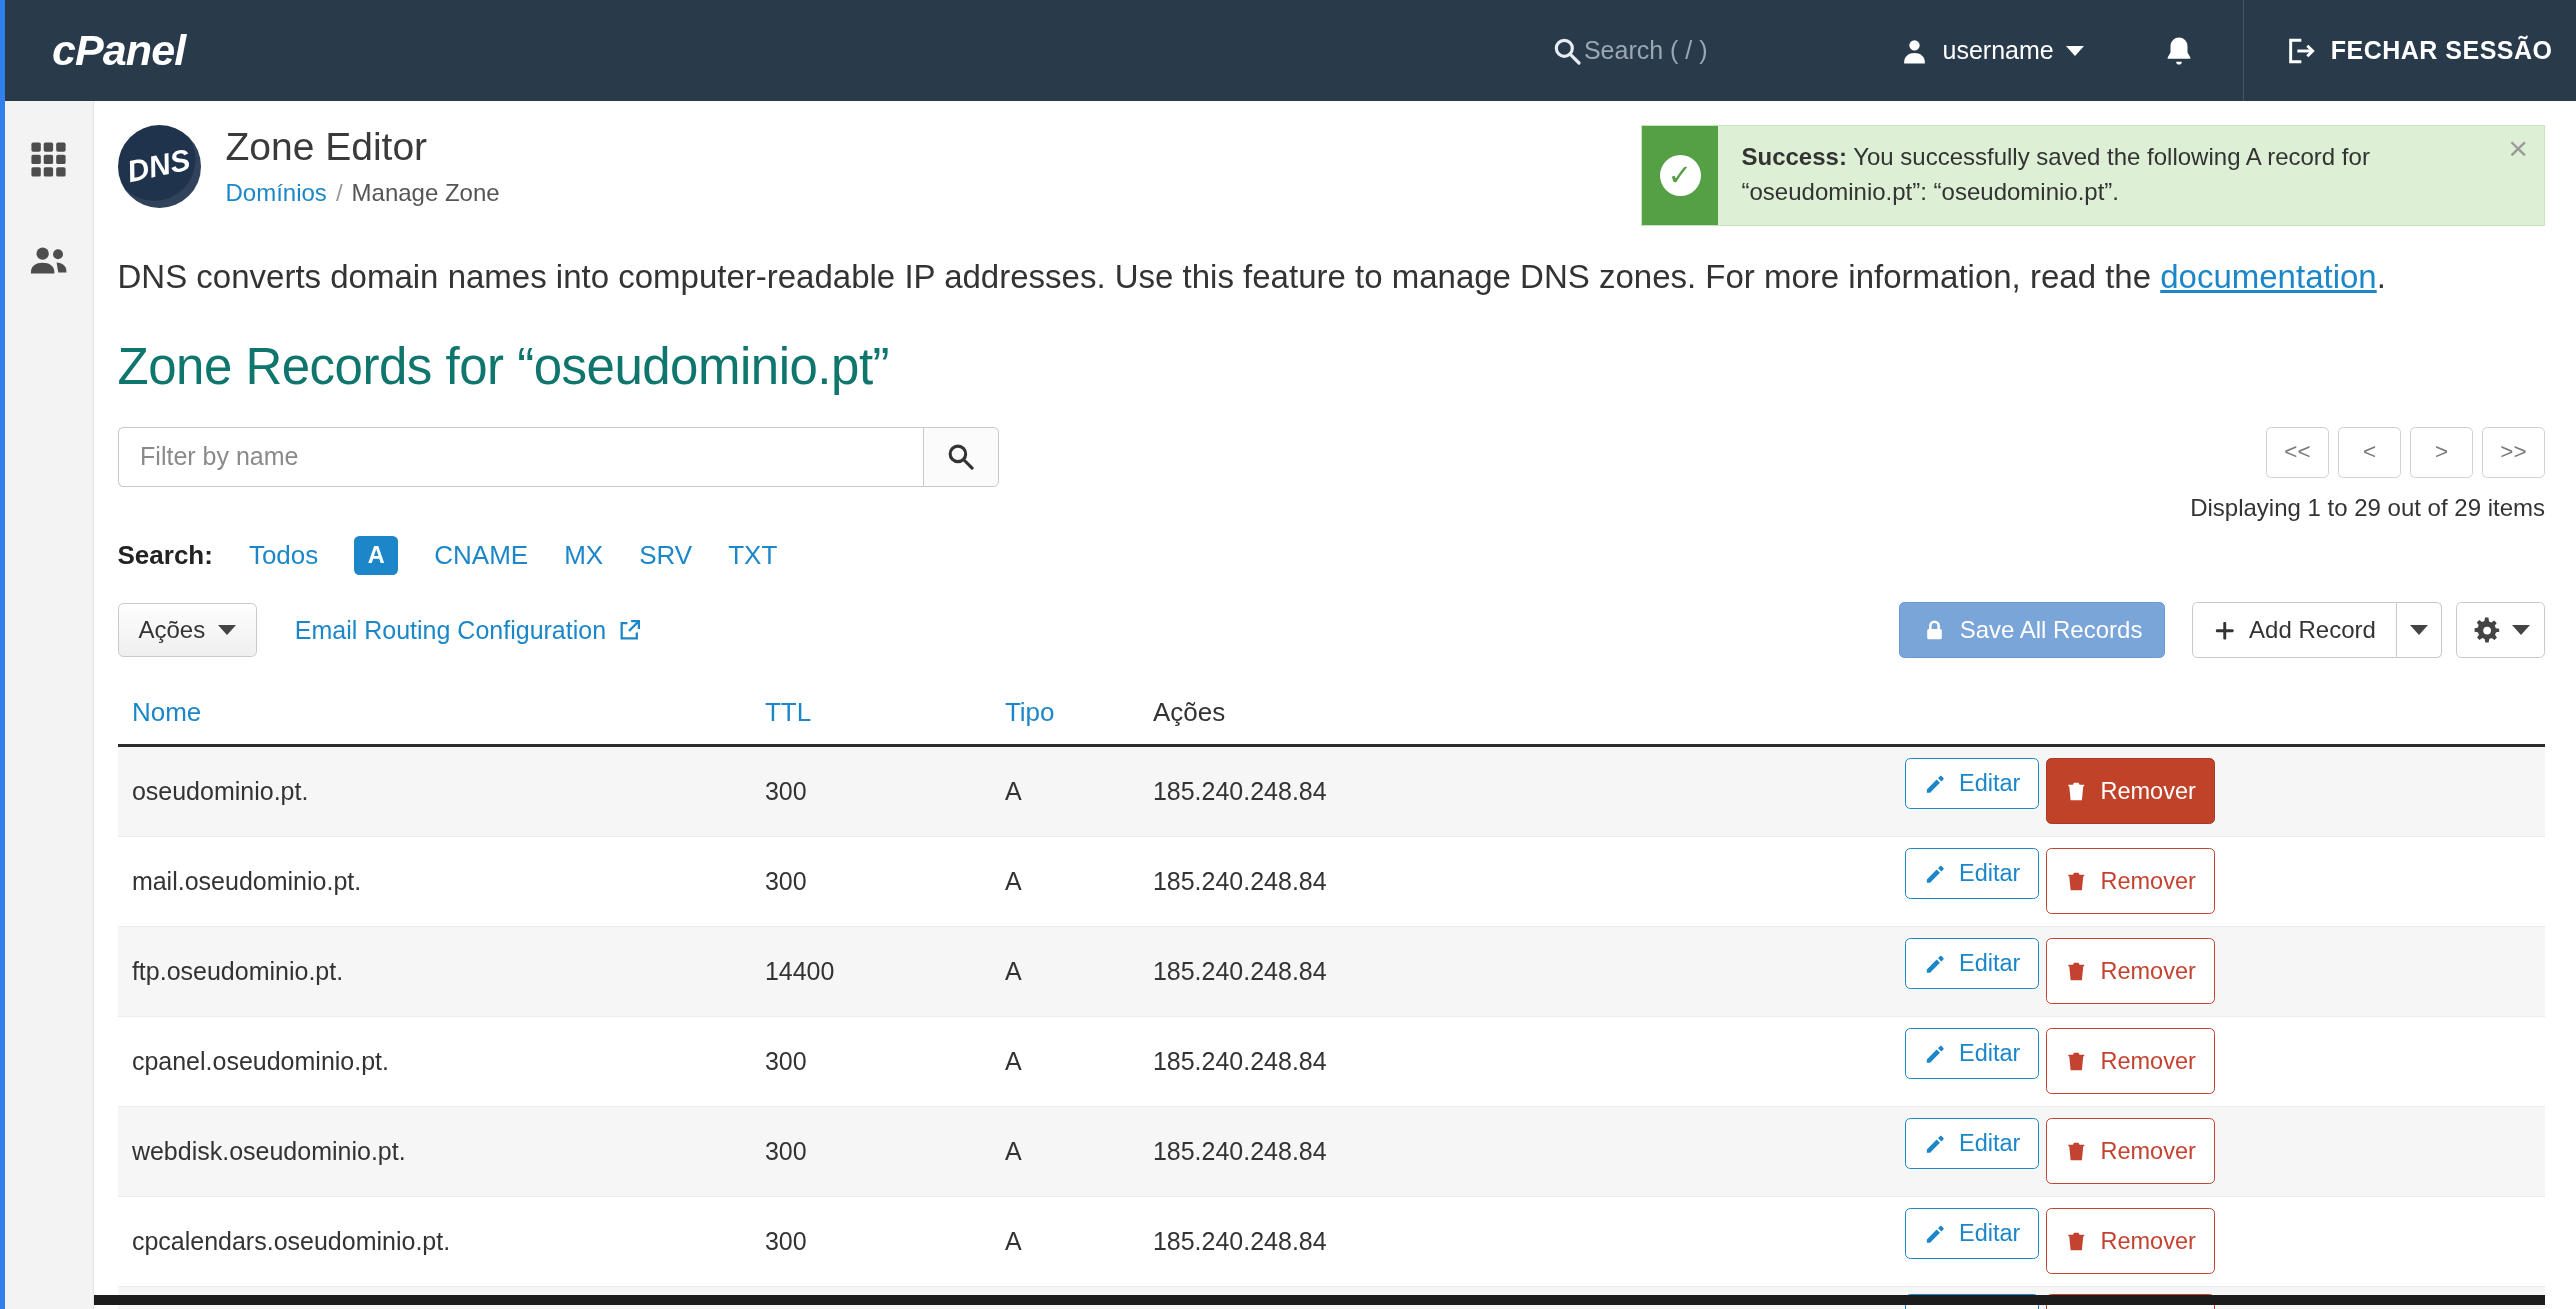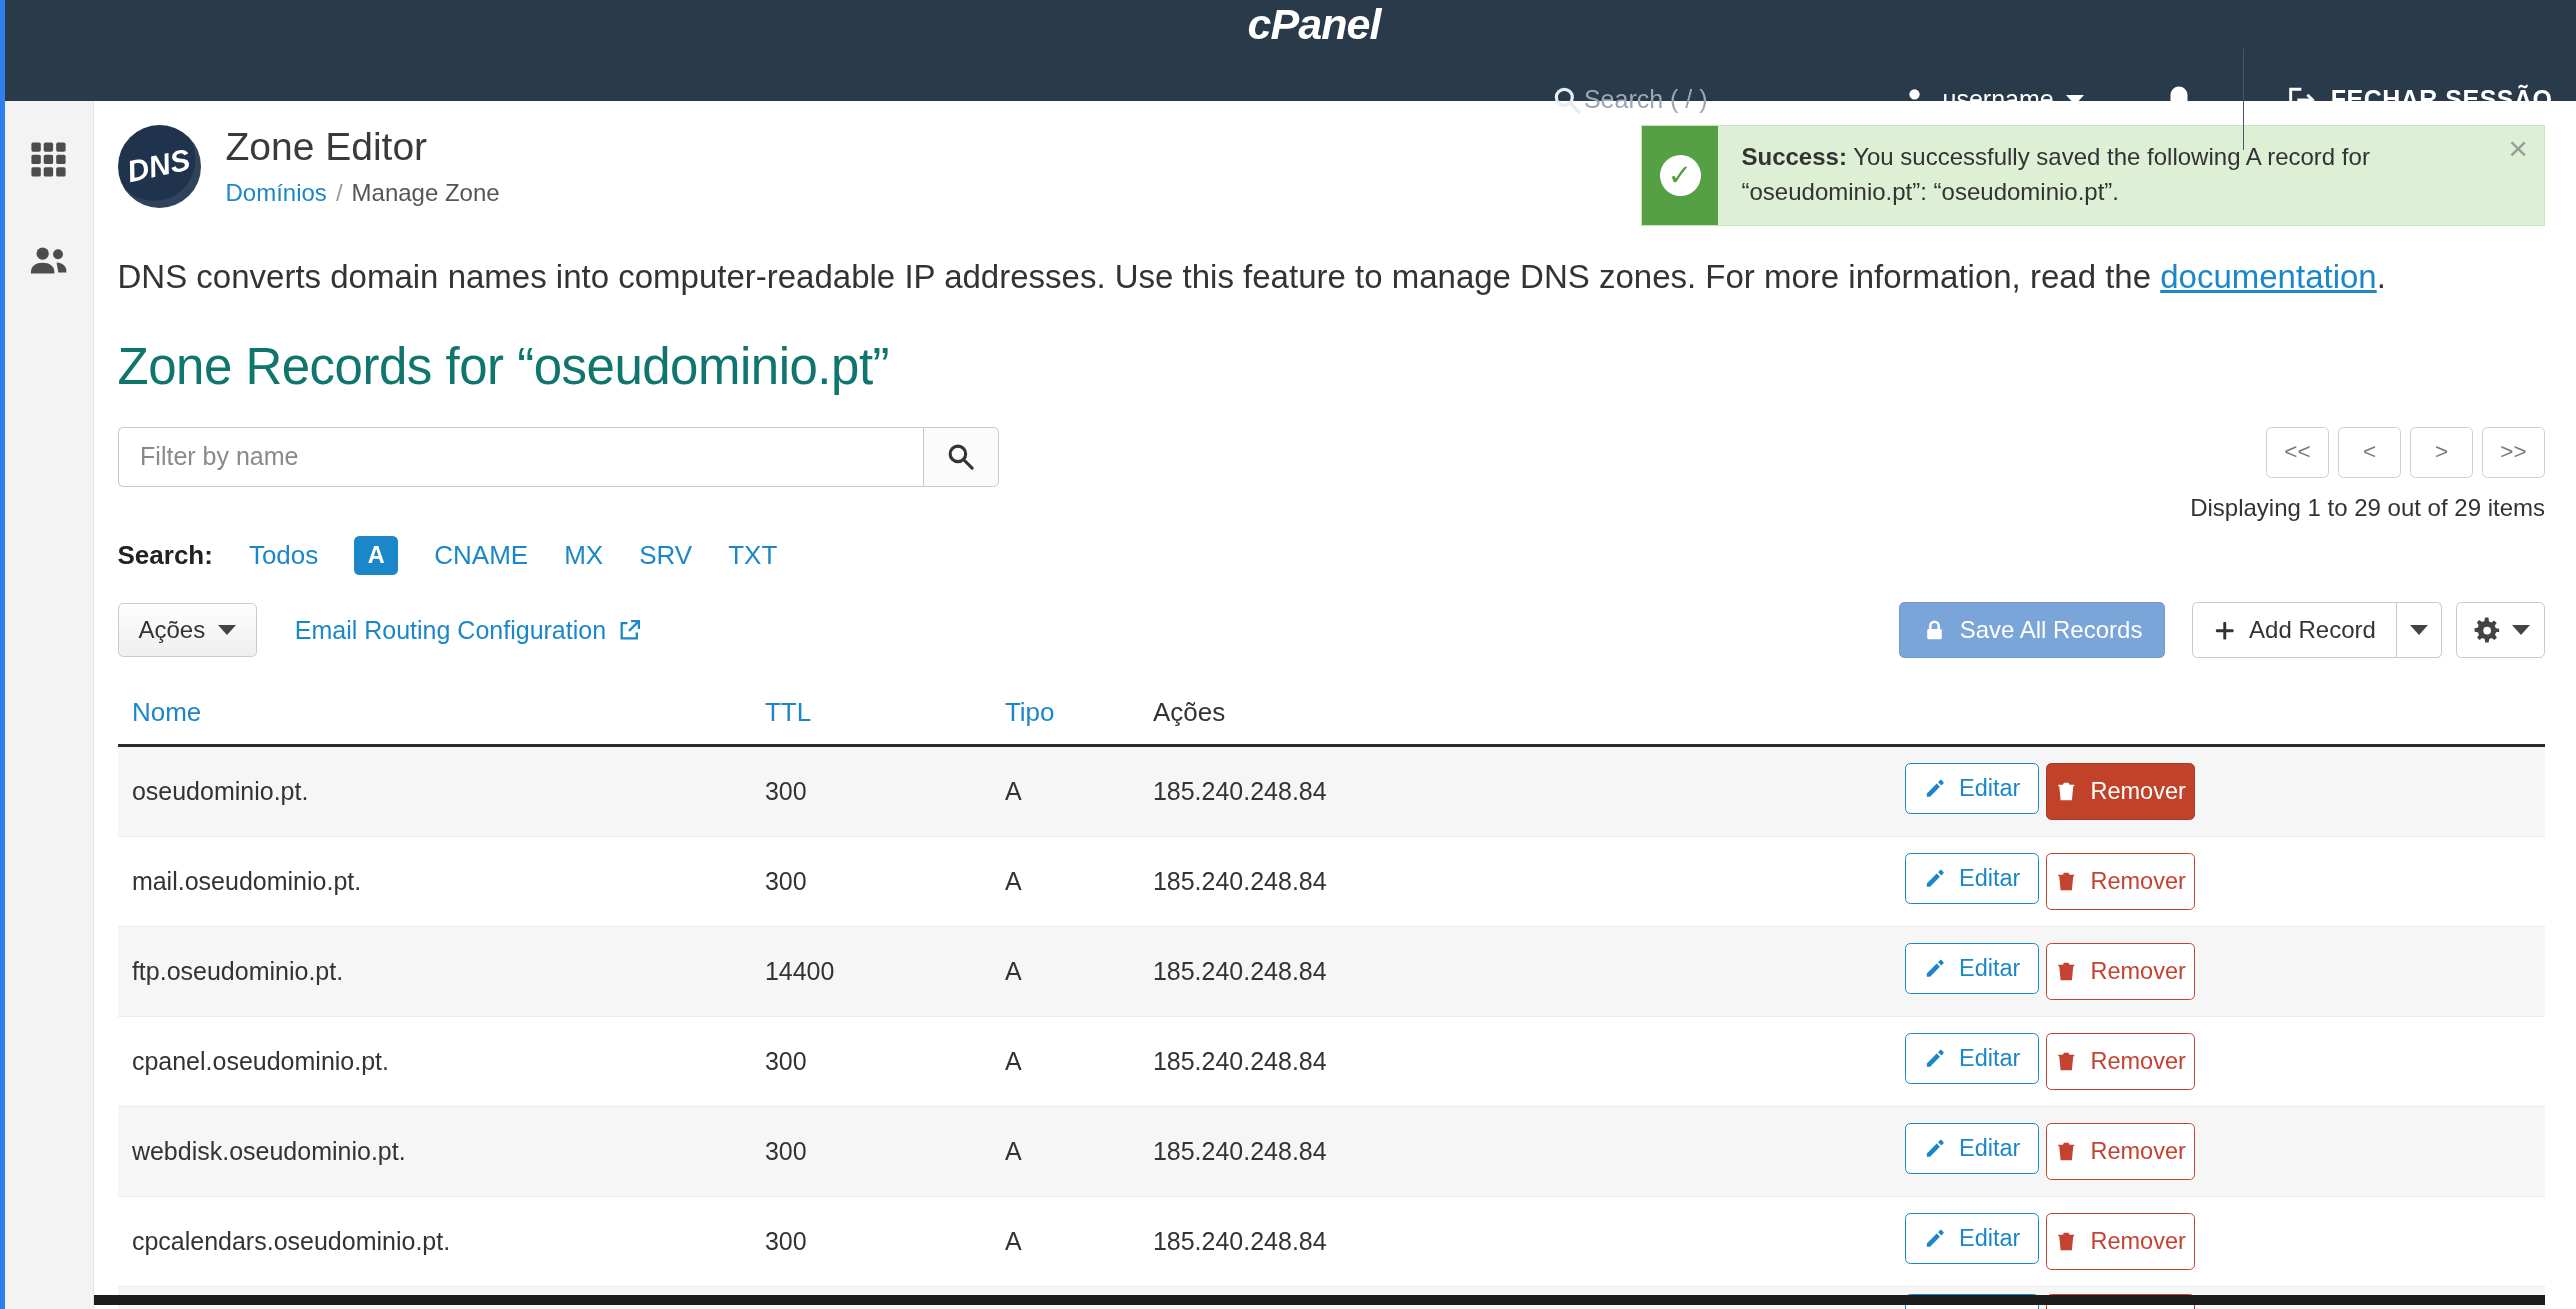--- a/index.html
+++ b/index.html
@@ -8,21 +8,21 @@
     font-family: "Liberation Sans", "DejaVu Sans", sans-serif;
     background:#fff; color:#333; position:relative;
   }
   
   .edge-strip { position:absolute; left:0; top:0; width:4.5px; height:1310px; background:#2f80ed; z-index:60; }
 
   
   .navbar {
     position:absolute; left:0; top:0; right:0; height:101px;
     background:#293a4b; color:#fff; display:flex; align-items:center;
-    padding-left:52px; z-index:40;flex-direction:column;
+    padding-left:52px; z-index:40;
   }
   .brand { font-size:43px; font-weight:700; font-style:italic; letter-spacing:-0.9px; }
   .nav-right { margin-left:auto; display:flex; align-items:center; height:100%; }
   .nav-search { display:flex; align-items:center; gap:1px; margin-right:99px; }
   .nav-search svg { width:32px; height:32px; color:#e8edf2; }
   .nav-search input {
     background:transparent; border:none; outline:none; color:#9aa7b4;
     font-size:25px; width:216px; font-family:inherit;
   }
   .nav-search input::placeholder { color:#9aa7b4; }
@@ -156,21 +156,21 @@
   .thead .plain { color:#333; }
   .row { height:90px; font-size:25px; color:#333; border-bottom:1.8px solid #ececec; background:#fff; }
   .row.odd { background:#f6f6f6; }
   .actions-cell { display:flex; gap:7px; }
   .btn-edit {
     height:51px; padding:0 18px; border:1.8px solid #1b87c9; color:#1b87c9;
     background:#fff; font-size:23.5px;
   }
   .btn-edit svg { width:22.5px; height:22.5px; }
   .btn-remove {
-    height:57px; padding:0 8px; border:1.8px solid #c44230; color:#c44230;
+    height:66px; padding:0 18px; border:1.8px solid #c44230; color:#c44230;
     background:#fff; font-size:23.5px;
   }
   .btn-remove svg { width:22.5px; height:22.5px; }
   .btn-remove.filled { background:#bf4229; border-color:#a93a23; color:#fff; }
   .row.partial { align-items:start; border-bottom:none; }
   .row.partial .actions-cell { padding-top:7.2px; }
 
   .bottom-bar { position:absolute; left:94px; right:31px; bottom:5.4px; height:10px; background:#1c1c1c; z-index:20; }
 </style>
 </head>

